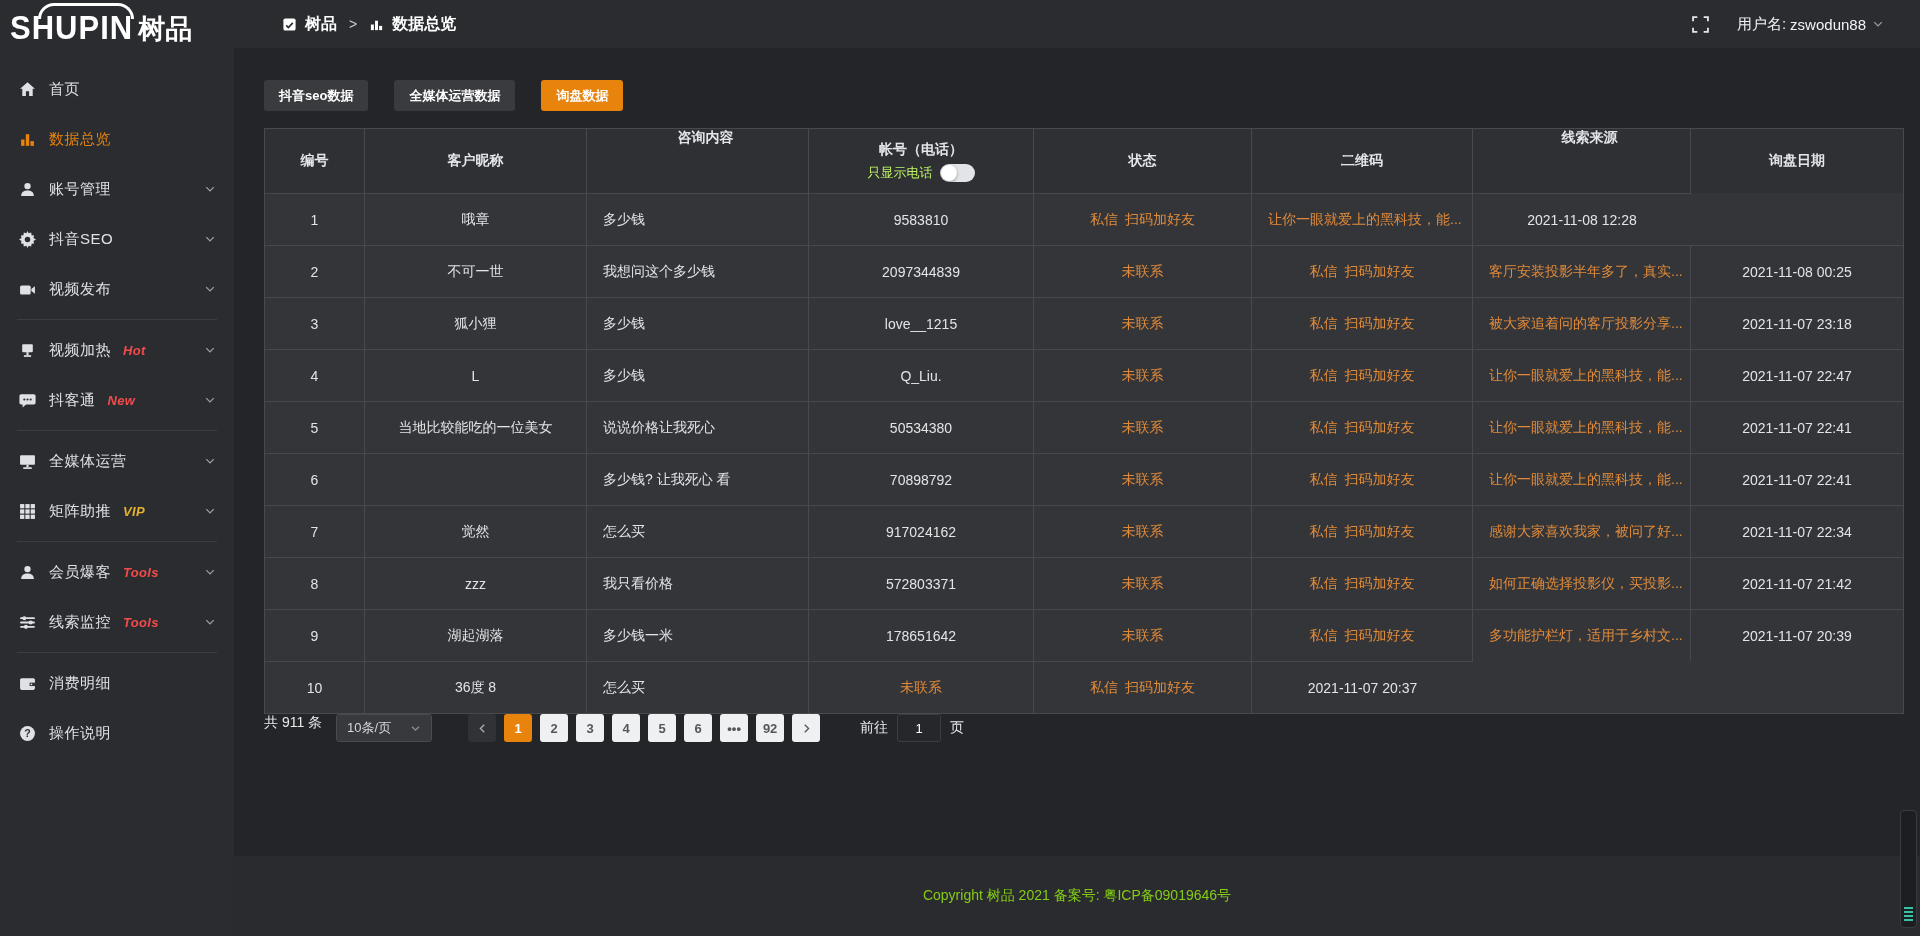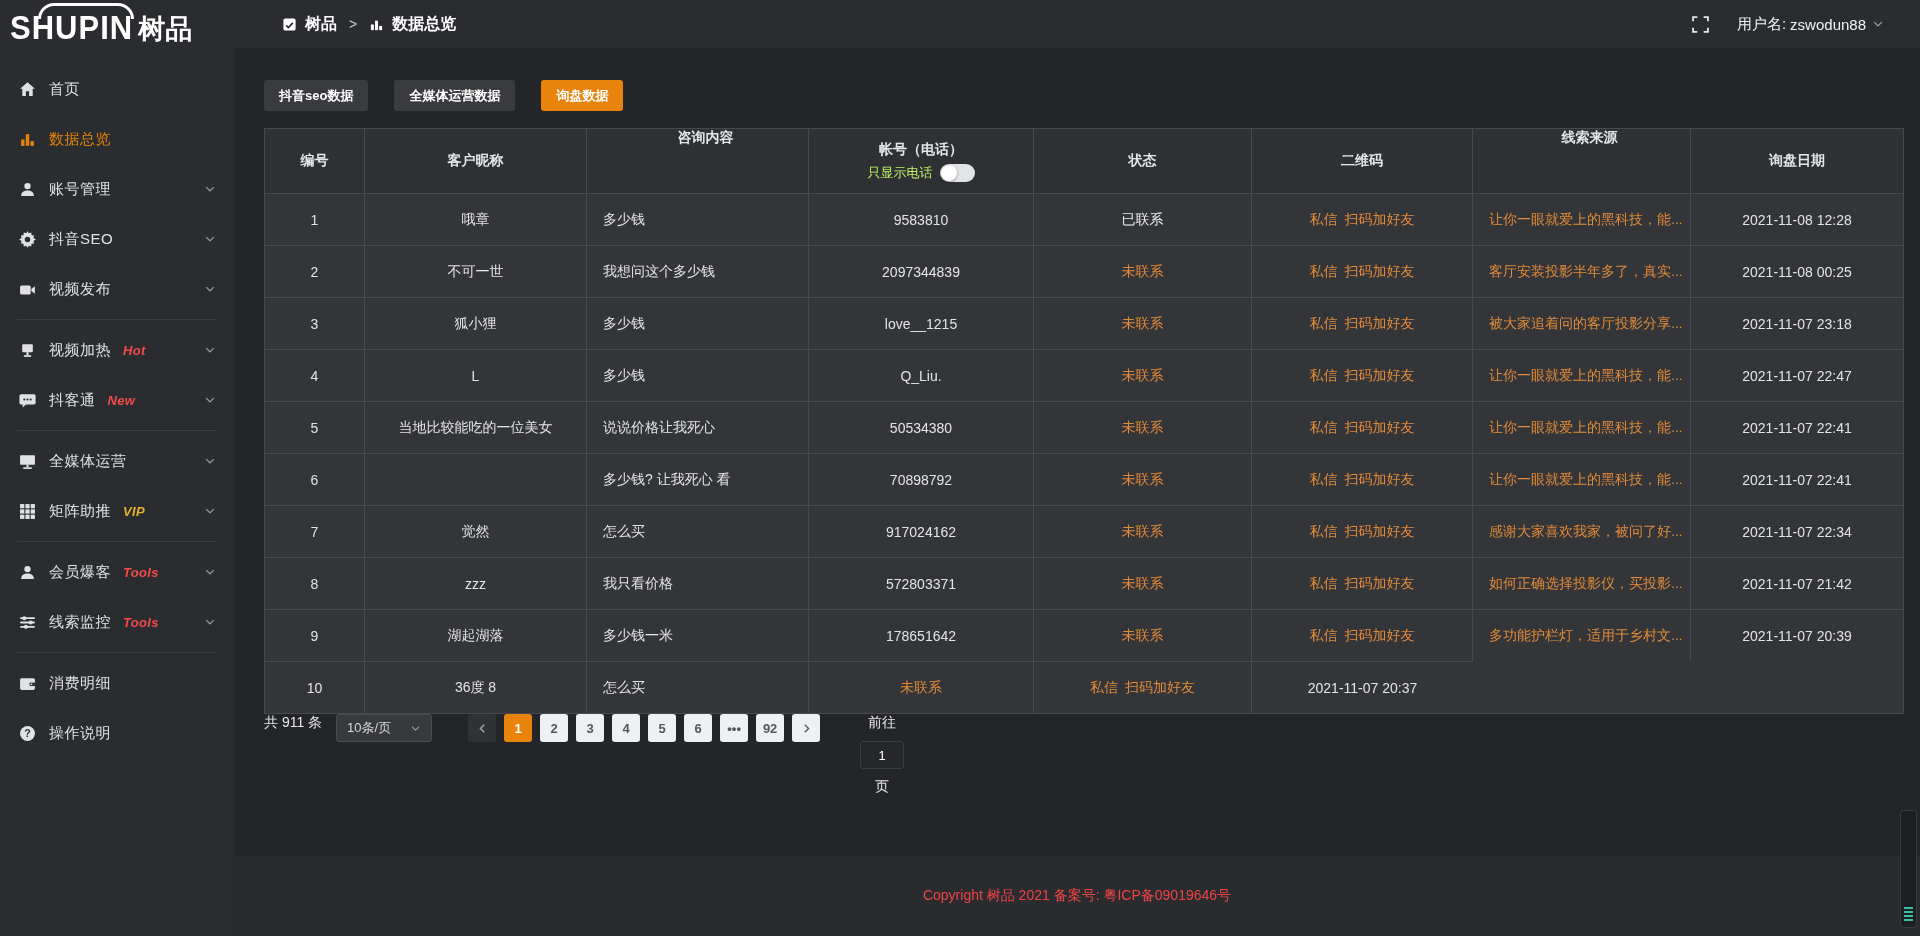--- a/index.html
+++ b/index.html
@@ -76,26 +76,26 @@
   .pg-total { margin-right:14px; }
   .select.small { width:96px; height:28px; background:#38393d; }
   .select.small .sel-text { color:#d6d7d9; }
   .pager { display:flex; gap:8px; margin-left:36px; align-items:center; }
   .pg, .pg-nav { min-width:28px; height:28px; border:none; border-radius:3px; font-size:13px; font-family:inherit;
         display:flex; align-items:center; justify-content:center; cursor:pointer; }
   .pg { background:#eef0f2; color:#55575c; font-weight:bold; }
   .pg.active { background:#e8830c; color:#fff; }
   .pg-nav { background:#303236; color:#a8abb0; }
   .pg-nav.next { background:#eef0f2; color:#55575c; }
-  .goto { display:flex; align-items:center; gap:9px; margin-left:40px;flex-direction:column; }
+  .goto { display:flex; align-items:center; gap:9px; margin-left:40px; }
   .goto-input { width:44px; height:28px; background:#26272b; border:1px solid #3c3d42; border-radius:3px;
                 color:#fff; text-align:center; font-size:13px; font-family:inherit; }
   
   .footer { position:absolute; left:234px; right:0; bottom:0; height:80px; background:#2a2b2e;
-            display:flex; align-items:center; justify-content:center; font-size:14px; color:#ef4444; }
+            display:flex; align-items:center; justify-content:center; font-size:14px; color:#84cc16; }
   
   .floating-widget { position:absolute; right:3px; bottom:8px; width:17px; height:118px; background:#1d1e21;
                      border:1px solid #3a3b3f; border-radius:4px; z-index:5; display:flex; flex-direction:column;
                      justify-content:flex-end; align-items:center; padding-bottom:6px; gap:2px; cursor:pointer; }
   .fw-line { width:9px; height:2px; background:#37c2a7; }
 </style>
 </head>
 <body>
 
 <div class="app">
@@ -381,21 +381,20 @@
         <div class="th">二维码</div>
         <div class="th c-left">线索来源</div>
         <div class="th">询盘日期</div>
       </div>
       <div id="tbody">
           <div class="tr">
             <div class="td">1</div>
             <div class="td">哦章</div>
             <div class="td c-left">多少钱</div>
             <div class="td">9583810</div>
-            <div class="td status contacted">已联系</div>
             <div class="td">
               <span class="qr-links">
                 <span class="qr-link">私信</span>
                 <span class="qr-link">扫码加好友</span>
               </span>
             </div>
             <div class="td c-left">
               <span class="src-link">让你一眼就爱上的黑科技，能...</span>
             </div>
             <div class="td">2021-11-08 12:28</div>

